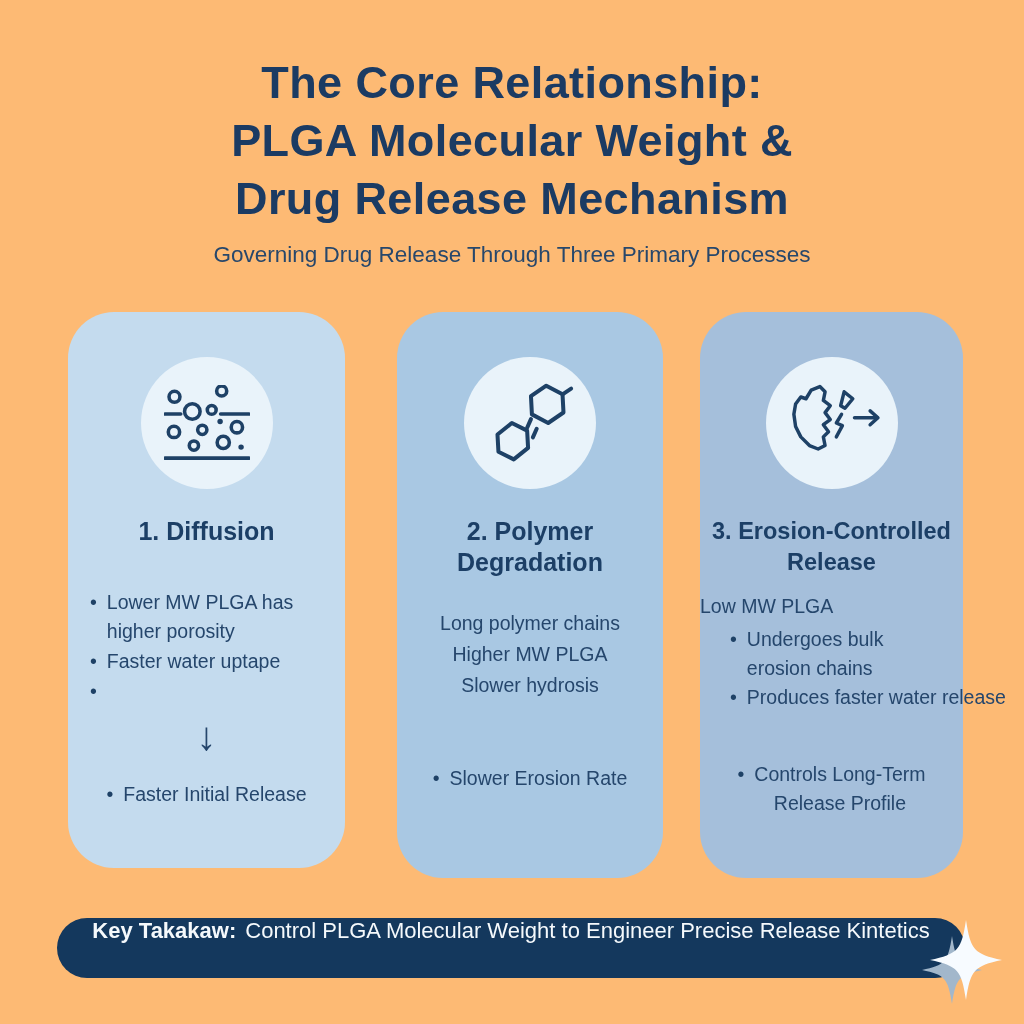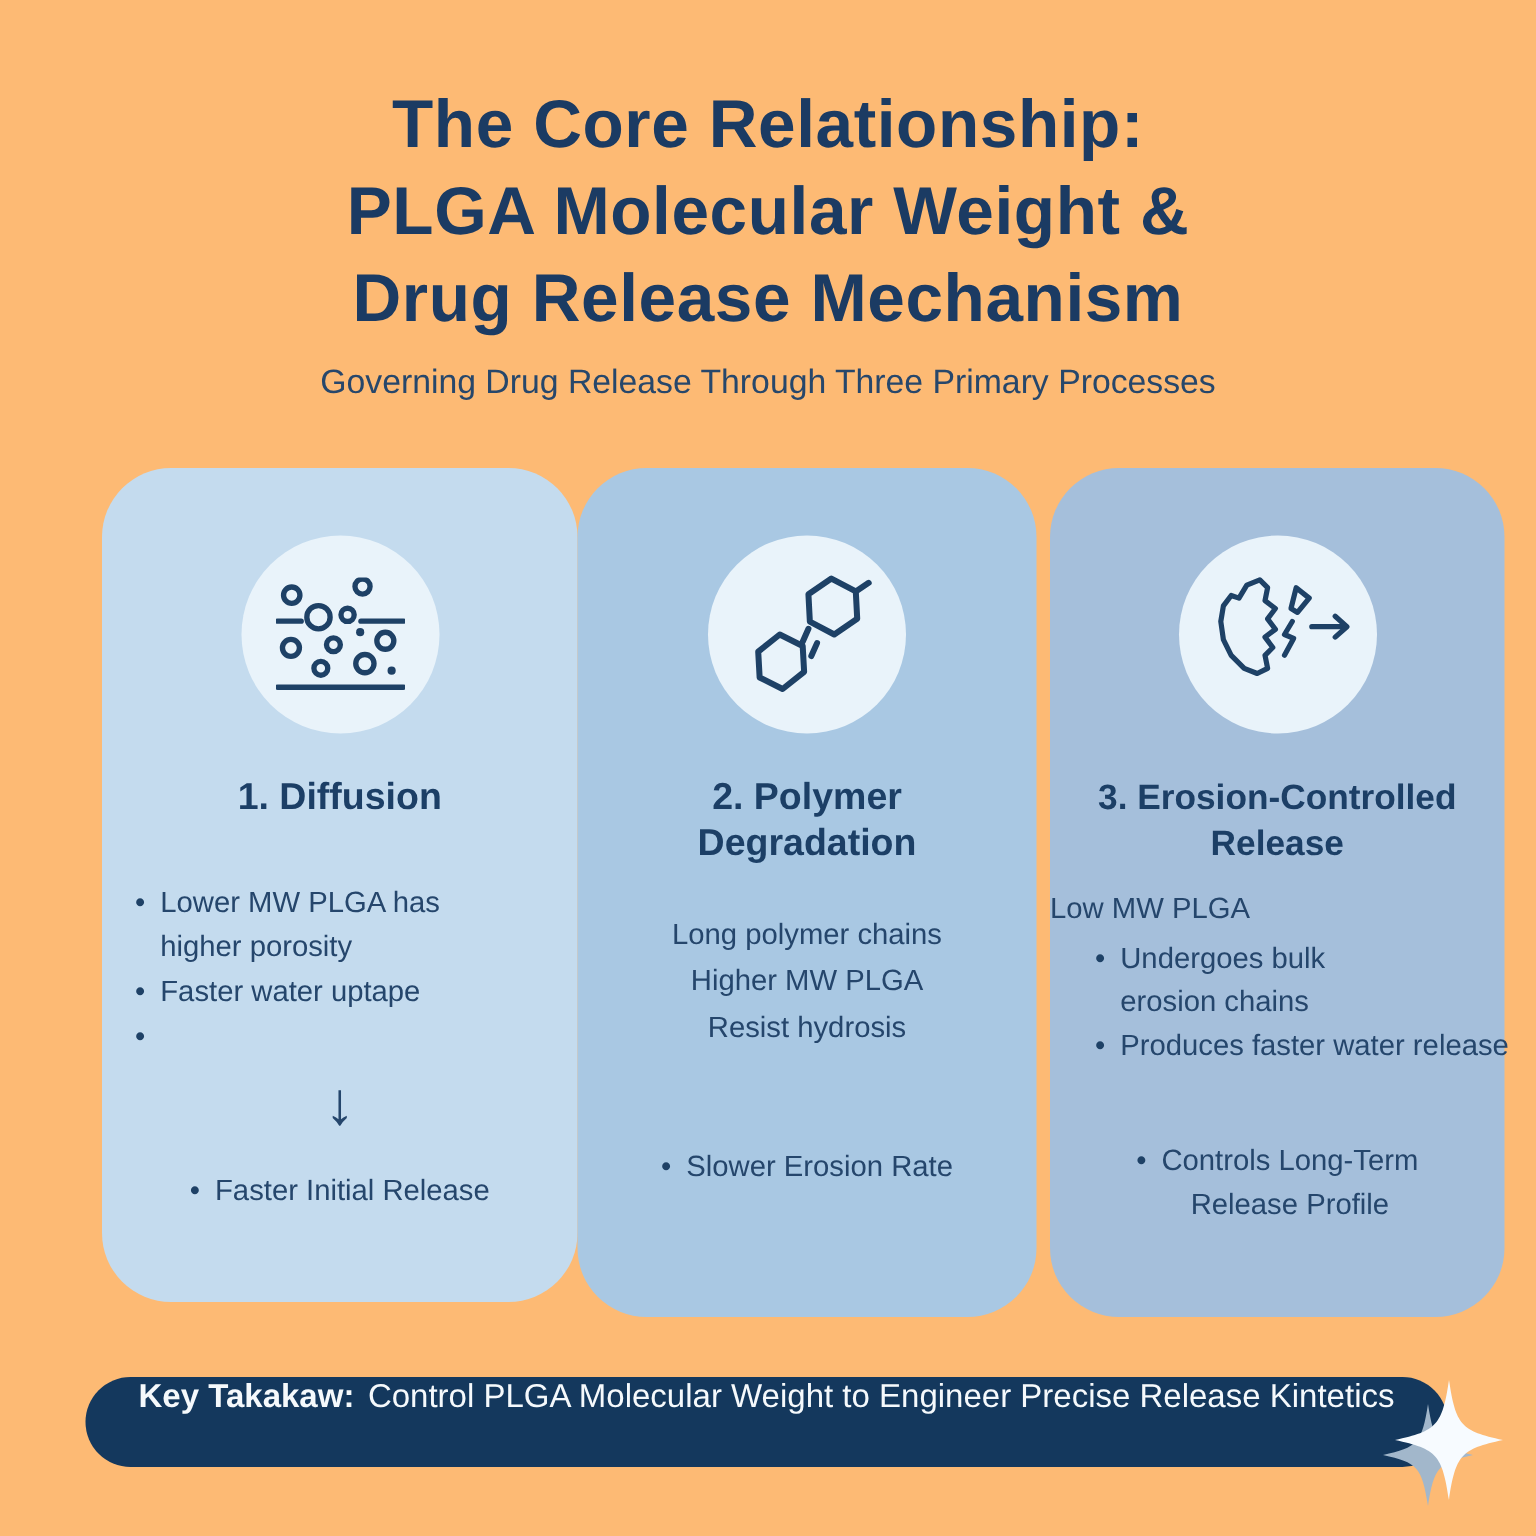--- a/index.html
+++ b/index.html
@@ -9,23 +9,23 @@
     font-family:"Liberation Sans", sans-serif;
     color:#25466c;
   }
   .header { position:absolute; top:54px; left:0; width:100%; text-align:center; }
   .title {
     margin:0; font-size:45px; font-weight:700; color:#1b3b63;
     line-height:58px; letter-spacing:0.4px; white-space:pre-line;
   }
   .subtitle { margin-top:14px; font-size:22.5px; color:#27476b; }
 
-  .card { position:absolute; top:312px; border-radius:46px;padding-left:40px; }
+  .card { position:absolute; top:312px; border-radius:46px; }
   .card-diffusion   { left:68px;  width:277px; height:556px; background:#c4dbee; }
-  .card-degradation { left:385px; width:266px; height:566px; background:#a9c8e3; }
+  .card-degradation { left:397px; width:266px; height:566px; background:#a9c8e3; }
   .card-erosion     { left:700px; width:263px; height:566px; background:#a5bfdb; }
 
   .icon-circle {
     position:absolute; top:45px; left:50%; transform:translateX(-50%);
     width:132px; height:132px; border-radius:50%; background:#e9f3fa;
     display:flex; align-items:center; justify-content:center;
   }
   .card-heading {
     position:absolute; top:204px; left:0; width:100%; margin:0;
     text-align:center; font-size:25px; font-weight:700; color:#1c3f66;
@@ -134,21 +134,21 @@
           <line x1="47" y1="42" x2="43" y2="51"></line>
           <line x1="53" y1="52" x2="49" y2="61"></line>
         </g>
       </svg>
     </div>
     <h2 class="card-heading">2. Polymer
 Degradation</h2>
     <div class="center-lines">
       <div>Long polymer chains</div>
       <div>Higher MW PLGA</div>
-      <div>Resist hydrosis</div>
+      <div>Slower hydrosis</div>
     </div>
     <div class="result bullet">
       <span class="dot">•</span>
       <span class="btext">Slower Erosion Rate</span>
     </div>
   </section>
 
   <section class="card card-erosion">
     <div class="icon-circle">
       <svg width="104" height="88" viewBox="0 0 120 100">

